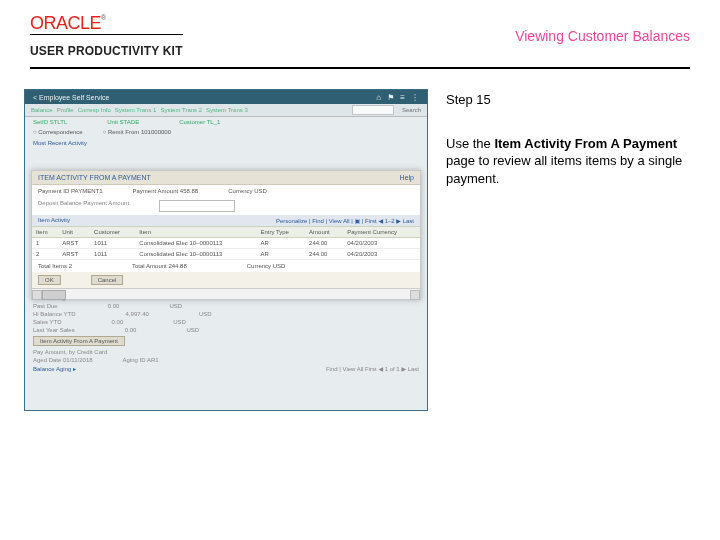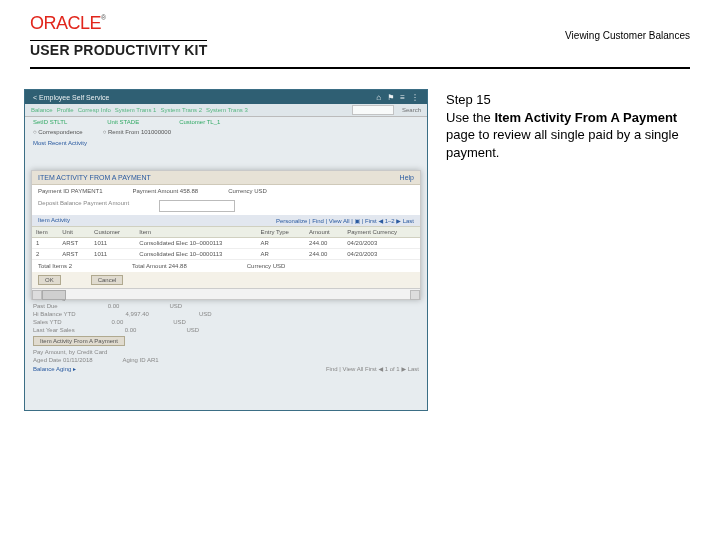--- a/index.html
+++ b/index.html
@@ -2,28 +2,28 @@
 <html><head>
 <meta charset="utf-8">
 <style>
   html,body{margin:0;padding:0;font-family:Arial,Helvetica,sans-serif;background:#fff;color:#000}
   .page{width:720px;height:540px;position:relative;box-sizing:border-box}
   
   .hdr{display:flex;justify-content:space-between;align-items:center;padding:14px 30px 4px 30px}
   .logo-block{line-height:1}
   .oracle{font-weight:normal;font-size:18px;color:#e1261c;letter-spacing:-0.5px}
   .rtm{font-size:7px;vertical-align:top;color:#555}
-  .upk{font-size:14px;font-weight:bold;color:#222;letter-spacing:0.2px;border-top:1px solid #000;padding-top:2px;margin-top:8px}
-  .title{font-size:10px;color:#000000}
+  .upk{font-size:12px;font-weight:bold;color:#222;letter-spacing:0.2px;border-top:1px solid #000;padding-top:10px;margin-top:2px}
+  .title{font-size:14px;color:#ec4899}
   .rule{height:2px;background:#000;margin:6px 30px 0 30px}
   
   .body{display:flex;padding:20px 30px 0 24px;gap:18px;align-items:flex-start}
   .shot-col{flex:0 0 402px}
   .text-col{flex:1;font-size:13px;line-height:1.35;color:#000;padding-top:2px}
-  .step{}
+  .step{margin-bottom:26px}
   .instr b{font-weight:bold}
   
   .shot{width:402px;height:320px;border:1px solid #3b6e85;position:relative;font-family:Arial,sans-serif;font-size:6px;color:#555;background:#e7ecef;overflow:hidden}
   .shot .top{height:14px;background:#2f5f73;display:flex;align-items:center;justify-content:space-between;padding:0 8px;color:#fff}
   .shot .top-left{font-size:7px;opacity:.9}
   .shot .top-icons{display:flex;gap:6px;font-size:8px;opacity:.9}
   .shot .tabs{height:12px;display:flex;gap:4px;align-items:center;padding:0 6px;background:#dfe6ea;border-bottom:1px solid #bbb}
   .shot .tabs span{color:#3a6;opacity:.8}
   .shot .tabs .srch{margin-left:auto;width:40px;height:8px;background:#fff;border:1px solid #bbb}
   .shot .line{padding:2px 8px;color:#3a6;display:flex;gap:40px;background:#e7ecef}
@@ -200,18 +200,18 @@
               <div class="thumb"></div>
             </div>
         </div>
 
       </div>
     </div>
 
     <div class="text-col">
       <div class="step">Step 15</div>
       <div class="instr">
-        <span>Use the </span><b>Item Activity From A Payment</b><span> page to review all single paid by a single payment.</span>
+        <span>Use the </span><b>Item Activity From A Payment</b><span> page to review all items items by a single payment.</span>
       </div>
     </div>
   </div>
 
 </div>
 
 </body></html>

